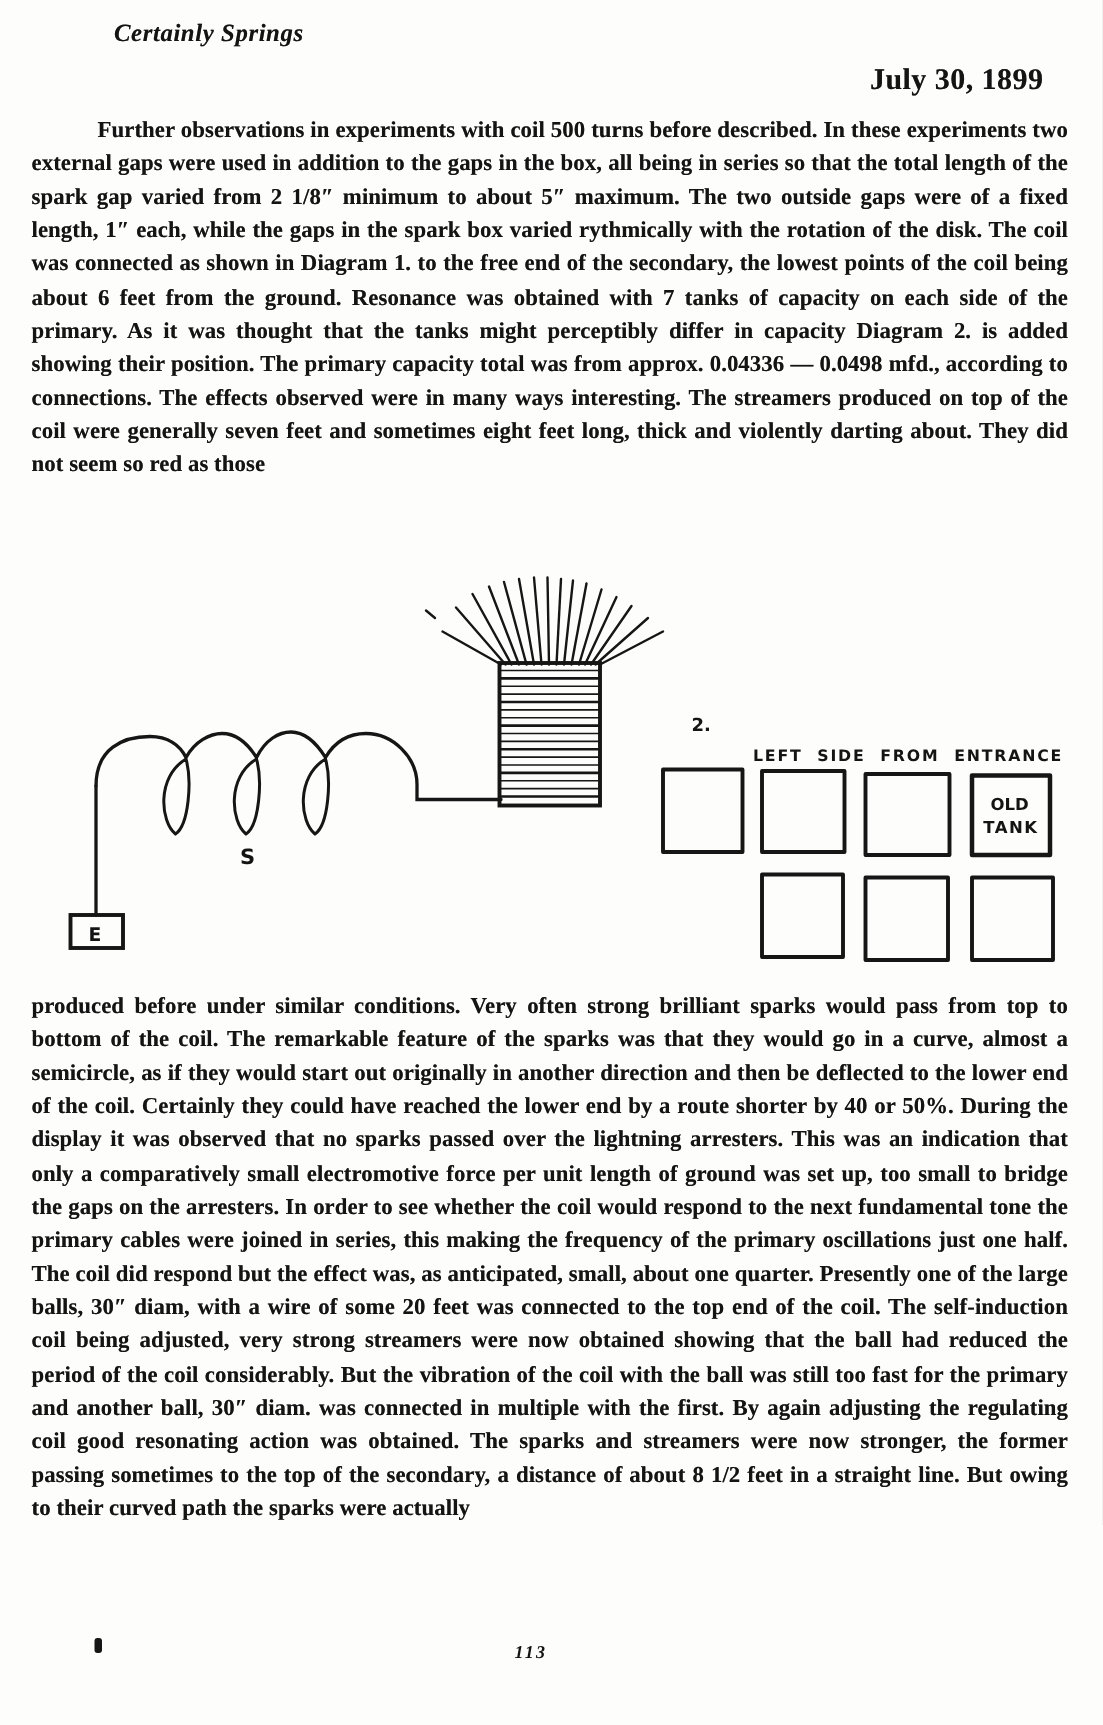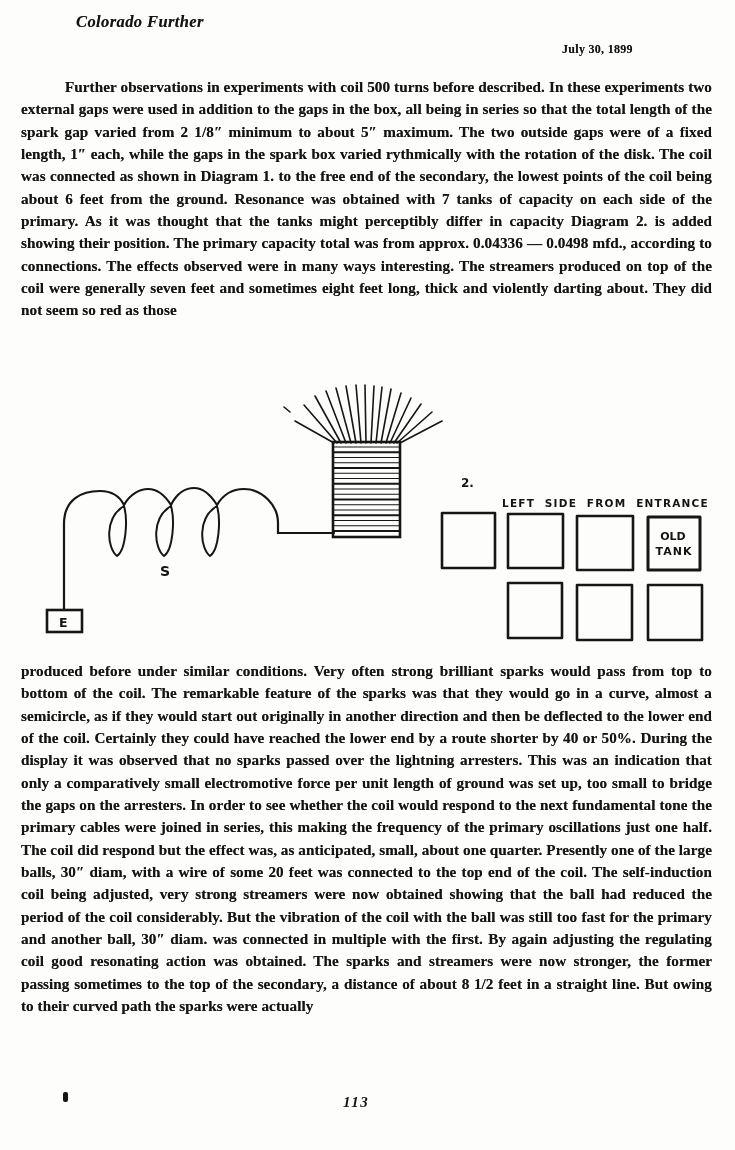--- a/index.html
+++ b/index.html
@@ -16,43 +16,43 @@
   }
   #p1{top:76px;text-indent:44px;}
   #p2{top:660px;}
   .it{}
   .header-location{
     position:absolute;left:76px;top:12px;
     font-size:16.5px;font-weight:bold;font-style:italic;letter-spacing:0.4px;
     text-shadow:0 0 0.4px rgba(10,10,10,0.55);
   }
   .header-date{
-    position:absolute;left:562px;top:42px;
-    font-size:12px;font-weight:bold;letter-spacing:0.3px;
+    position:absolute;left:580px;top:42px;
+    font-size:20px;font-weight:bold;letter-spacing:0.3px;
     text-shadow:0 0 0.4px rgba(10,10,10,0.55);
   }
   .page-number{
     position:absolute;left:343px;top:1094px;
-    font-size:15px;font-weight:bold;font-style:italic;letter-spacing:1.5px;
+    font-size:12px;font-weight:bold;font-style:italic;letter-spacing:1.5px;
   }
   .ink-mark{
     position:absolute;left:63px;top:1092px;width:5px;height:10px;
     background:#161616;border-radius:2px;
   }
   svg{position:absolute;left:0;top:378px;}
   .diagram-label{
     font-family:"DejaVu Sans",sans-serif;font-weight:bold;fill:#141414;
   }
 </style>
 </head>
 <body>
 
 <div class="page">
 
-  <div class="header-location">Colorado Further</div>
+  <div class="header-location">Certainly Springs</div>
   <div class="header-date">July 30, 1899</div>
 
   <div class="body-text" id="p1"><span class="it">Further observations</span><span> in experiments with </span><span class="it">coil 500 turns</span><span> before described. In these experiments two external gaps were used in addition to the gaps in the box, all being in series so that the total length of the spark gap varied from 2 1/8″ minimum to about 5″ maximum. The two outside gaps were of a fixed length, 1″ each, while the gaps in the spark box varied rythmically with the rotation of the disk. The coil was connected as shown in Diagram 1. to the free end of the secondary, the lowest points of the coil being about 6 feet from the ground. Resonance was obtained with 7 tanks of capacity on each side of the primary. As it was thought that the tanks might perceptibly differ in capacity Diagram 2. is added showing their position. The primary capacity total was from approx. 0.04336 — 0.0498 mfd., according to connections. The effects observed were in many ways interesting. The streamers produced on top of the coil were generally seven feet and sometimes eight feet long, thick and violently darting about. They did not seem so red as those</span></div>
 
   <svg width="735" height="272" viewBox="0 378 735 272">
 
     <g fill="none" stroke="#161616" stroke-linecap="round">
 
       <rect x="47" y="610" width="35" height="22" stroke-width="2.6"></rect>
 

